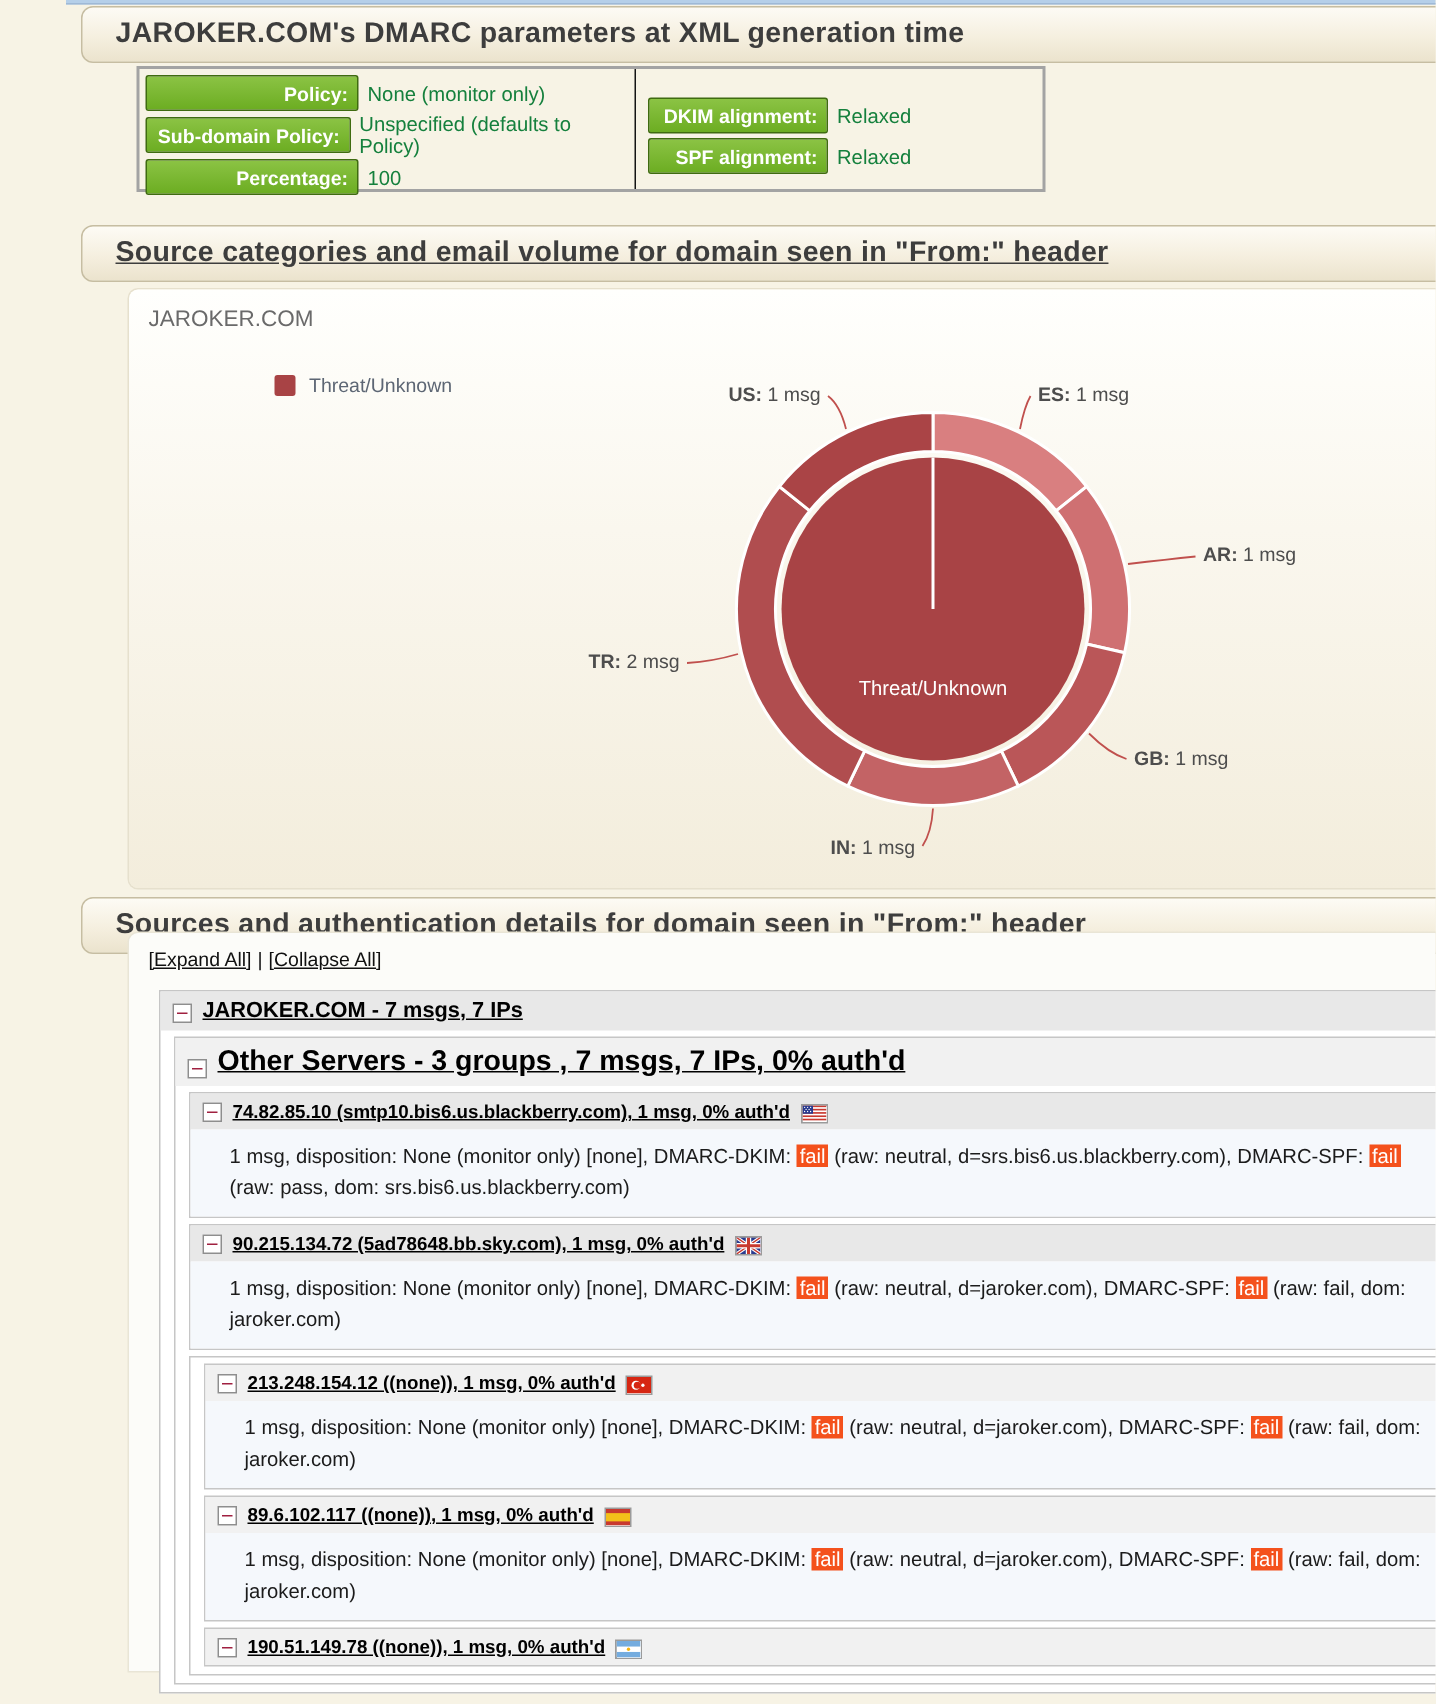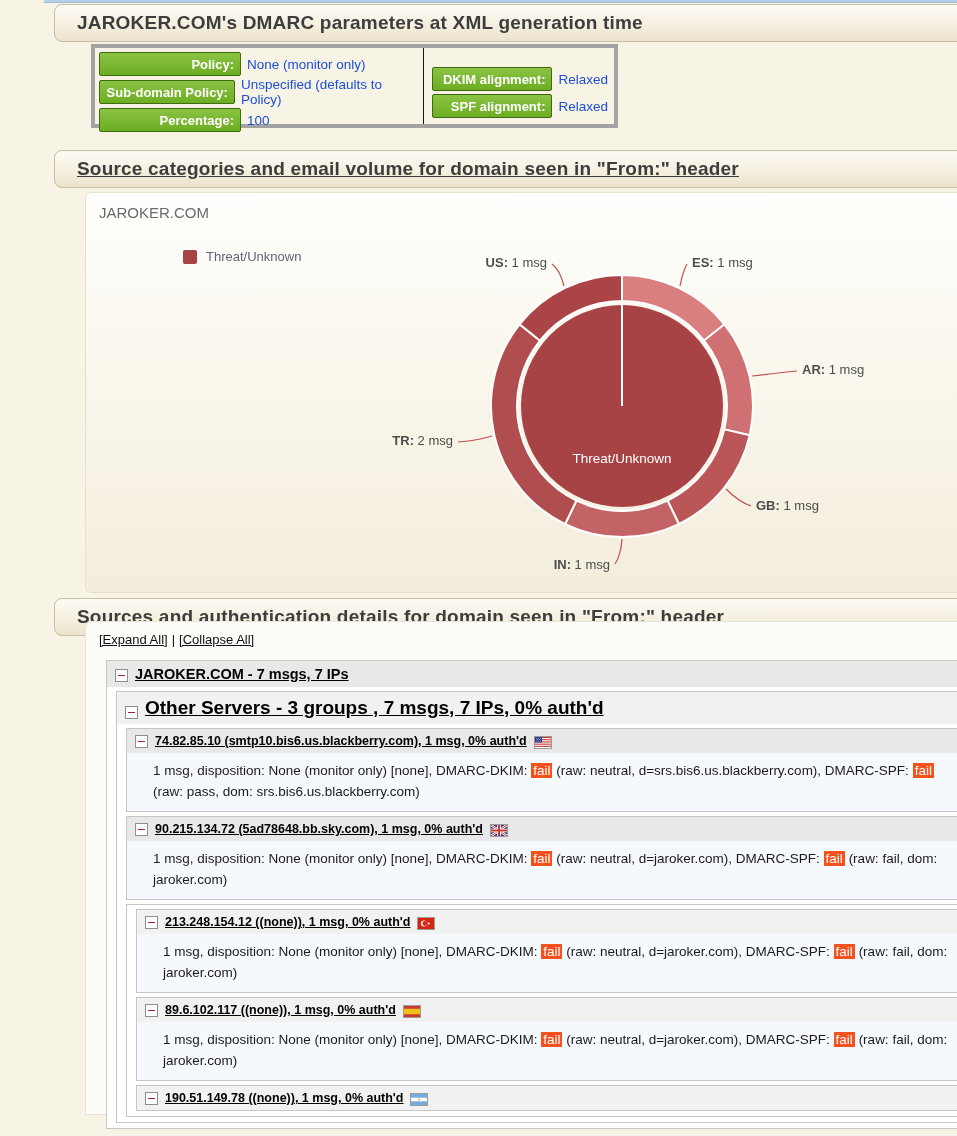--- a/index.html
+++ b/index.html
@@ -12,32 +12,32 @@
   .secheader { position:absolute; left:10px; width:943px; height:38px;
     background:linear-gradient(180deg,#fdfbf5 0%,#f5efdf 55%,#ebe3cd 100%);
     border:1px solid #c6bda2; border-radius:8px;
     display:flex; align-items:center; padding-left:22px;
     font-size:19px; font-weight:bold; color:#3d3d3d; letter-spacing:.2px; }
   #hdr1 { top:4px; }
   #hdr2 { top:150px;text-decoration:underline; }
   #hdr3 { top:598px; }
 
   
-  .params { position:absolute; top:44px; left:47px; width:527px; height:84px;
-    border:4px solid #a3a3a3; display:flex; background:transparent; }
+  .params { position:absolute; top:44px; left:47px; width:606px; height:84px;
+    border:2px solid #a3a3a3; display:flex; background:transparent; }
   .pcol-left { width:331px; padding:3px 6px 3px 4px; border-right:1px solid #141414; }
   .pcol-right { flex:1; padding:16px 6px 3px 8px; }
   .prow { display:flex; align-items:center; margin:1px 0; }
   .plabel { display:inline-flex; align-items:center; justify-content:flex-end;
     background:linear-gradient(180deg,#8bc344 0%,#6cad22 100%);
     border:1px solid #3f6b10; border-radius:2px; color:#fff; font-weight:bold;
     font-size:13px; height:24px; padding:0 6px; }
   .pcol-left .plabel { width:142px; }
   .pcol-right .plabel { width:120px; }
-  .pvalue { margin-left:6px; font-size:13.5px; color:#1d4ed8; }
+  .pvalue { margin-left:6px; font-size:13.5px; color:#15803d; }
   .pcol-right .prow { margin:3px 0; }
 
   
   .panel { position:absolute; left:42px; width:911px; border-radius:6px; }
   #chartpanel { top:193px; height:399px;
     background:linear-gradient(180deg,#fffffd 0%,#faf7ee 40%,#f3eddc 100%);
     box-shadow:0 0 0 1px #e6e0cd; }
   #treepanel { top:622px; height:492px; background:#fcfcf9;
     box-shadow:0 0 0 1px #e9e5d6; border-bottom-left-radius:0; border-bottom-right-radius:0; }
 

